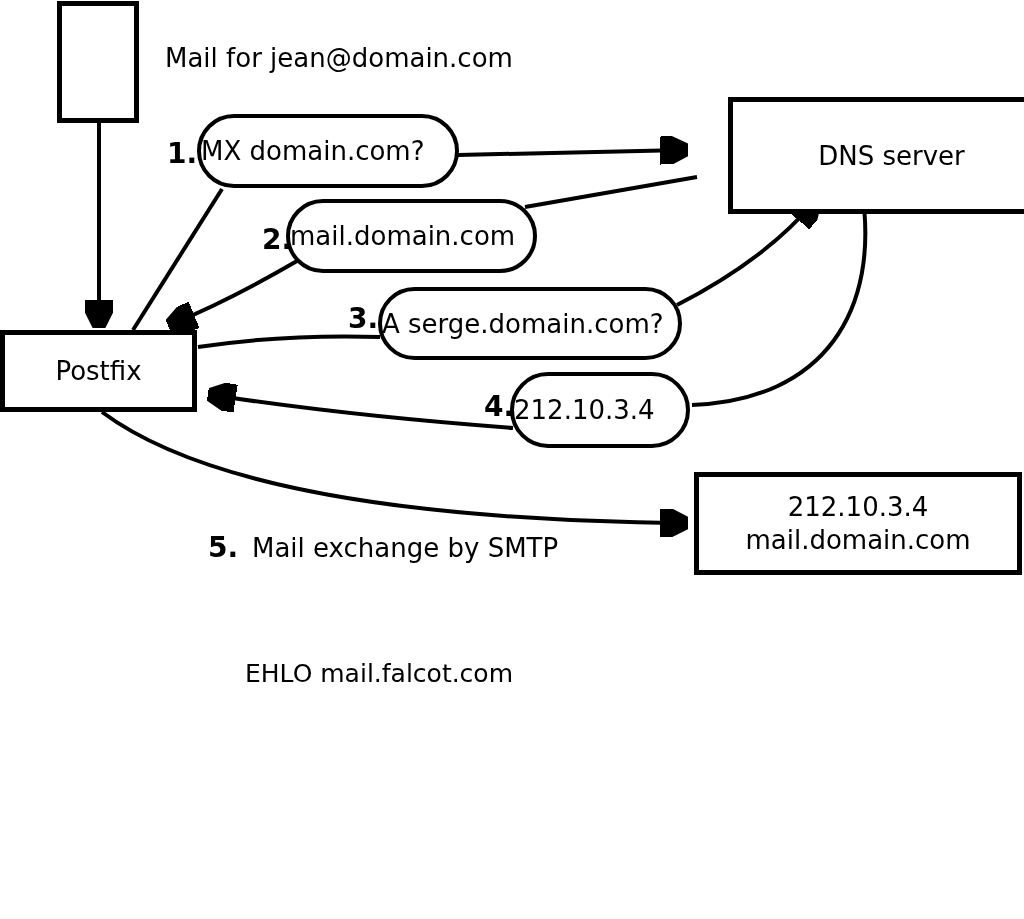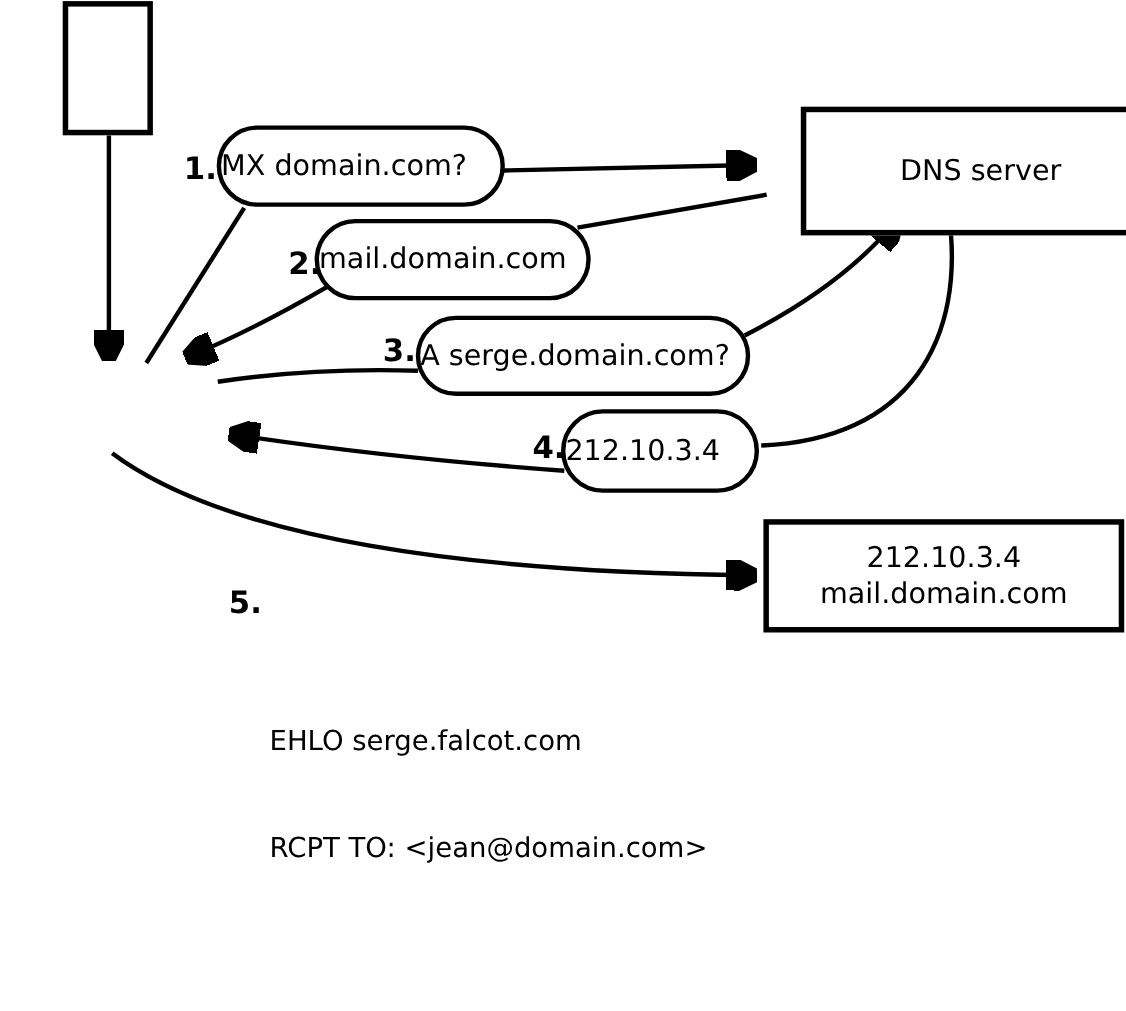--- a/index.html
+++ b/index.html
@@ -46,21 +46,25 @@
     <path d="M297,261 Q230,300 172,324" marker-end="url(#arrow)"></path>
     <path d="M198,347 Q285,334 380,337"></path>
     <path d="M677,305 Q765,260 814,202" marker-end="url(#arrow)"></path>
     <path d="M862,191 C880,310 825,400 692,405"></path>
     <path d="M513,428 Q350,416 212,395" marker-end="url(#arrow)"></path>
     <path d="M102,412 C200,485 400,520 684,523" marker-end="url(#arrow)"></path>
   </svg>
 
   <div class="box" style="left:57px;top:1px;width:82px;height:122px;"></div>
 
+  <div class="flabel" style="left:165px;top:44px;">Mail for jean@domain.com</div>
 
+  <div class="box" style="left:0px;top:330px;width:197px;height:82px;">
+    <span>Postfix</span>
+  </div>
 
   <div class="box" style="left:695px;top:97px;width:327px;height:117px;margin-left:33px;">
     <span>DNS server</span>
   </div>
 
   <div class="box multiline" style="left:694px;top:472px;width:328px;height:103px;">
     <div>212.10.3.4</div>
     <div>mail.domain.com</div>
   </div>
 
@@ -78,24 +82,24 @@
   <div class="pill" style="left:378px;top:287px;width:304px;height:73px;">
     <span>A serge.domain.com?</span>
   </div>
 
   <div class="num" style="left:484px;top:393px;">4.</div>
   <div class="pill" style="left:510px;top:372px;width:180px;height:76px;">
     <span>212.10.3.4</span>
   </div>
 
   <div class="num" style="left:208px;top:534px;">5.</div>
+  <div class="flabel" style="left:252px;top:534px;">Mail exchange by SMTP</div>
 
   <div class="smtp">
-    <div>EHLO serge.falcot.com</div>
-    <div>RCPT TO: &lt;jean@domain.com&gt;</div>
+    <div>EHLO mail.falcot.com</div>
     
     
     
     
     
     
     
   </div>
 
 </div>

